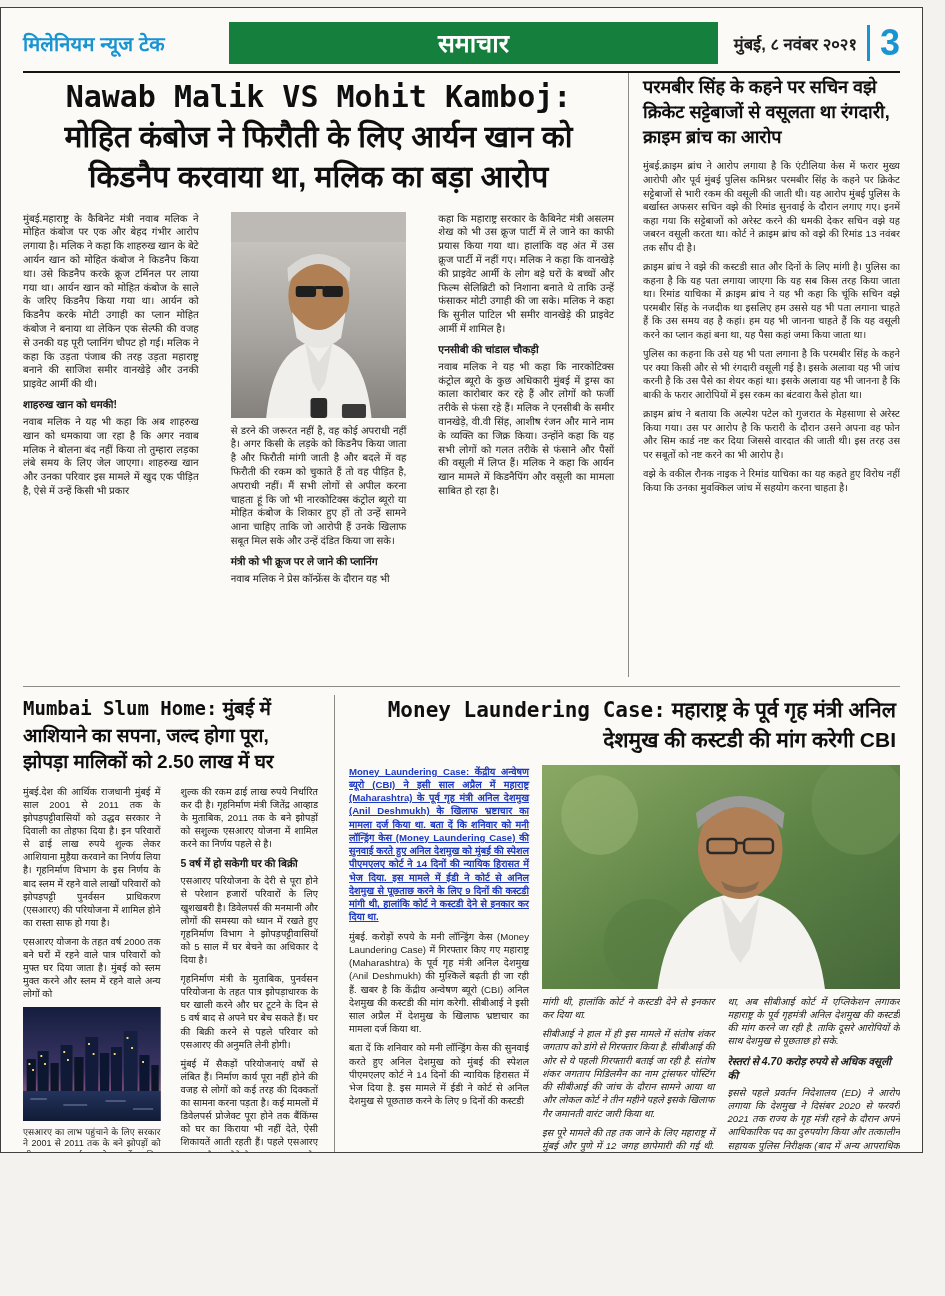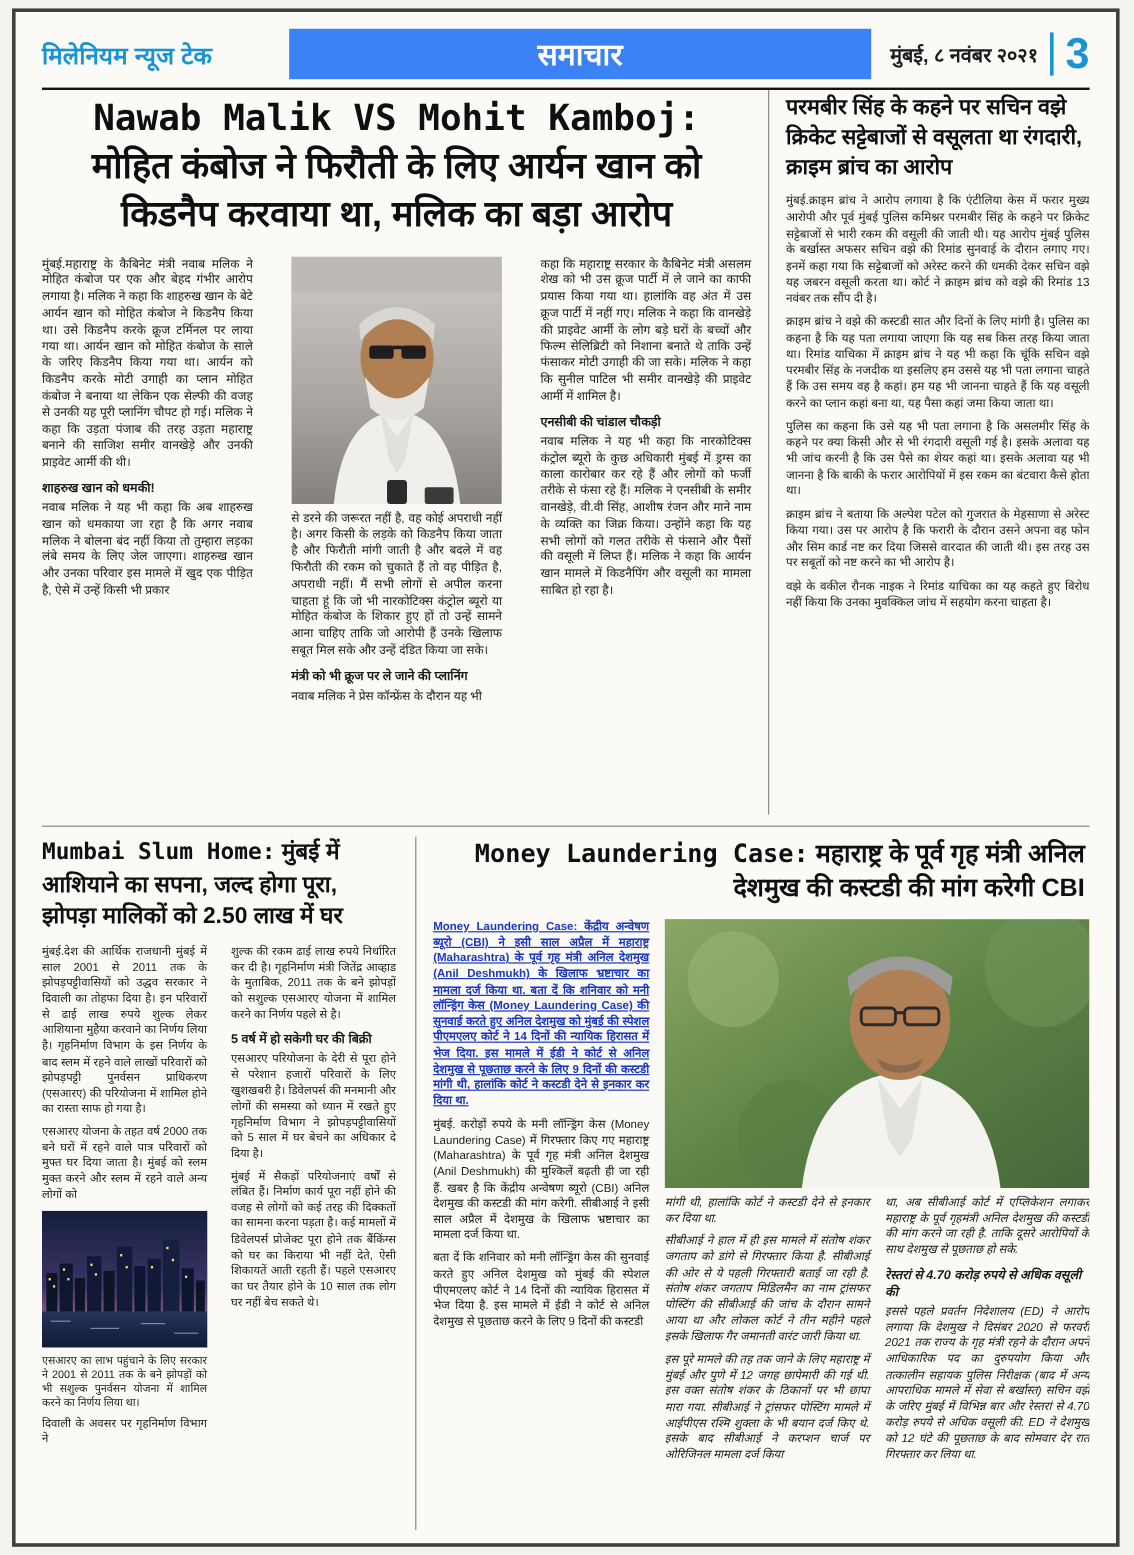--- a/index.html
+++ b/index.html
@@ -1,24 +1,24 @@
 <!DOCTYPE html>
 <html><head>
 <meta charset="utf-8">
 <style>
   * { margin:0; padding:0; box-sizing:border-box; }
   html,body { width:945px; height:1296px; }
   body { background:#e9e7e2; font-family:"Liberation Sans","DejaVu Sans",sans-serif; color:#1c1c1c; }
   .sheet { position:relative; width:945px; height:1296px; background:#f3f2ee; overflow:hidden; }
-  .frame { position:absolute; left:10px; top:7px; width:923px; height:1282px; background:#fbfaf7; border:3px solid #404040; padding:14px 22px 10px; overflow:hidden; }
+  .frame { position:absolute; left:0; top:7px; width:923px; height:1146px; background:#fbfaf7; border:1px solid #404040; padding:14px 22px 10px; overflow:hidden; }
 
   
   .masthead { display:flex; align-items:center; border-bottom:2px solid #141414; padding-bottom:7px; }
   .logo { color:#1894d2; font-weight:bold; font-size:20px; width:192px; letter-spacing:0.2px; }
-  .section-banner { flex:1; background:#3b82f6; color:#ffffff; text-align:center; font-size:25px; font-weight:bold; padding:3px 0 5px; margin:0 14px; }
+  .section-banner { flex:1; background:#15803d; color:#ffffff; text-align:center; font-size:25px; font-weight:bold; padding:3px 0 5px; margin:0 14px; }
   .dateline { font-weight:bold; font-size:16.5px; white-space:nowrap; margin:0 10px 0 2px; }
   .page-number { color:#1894d2; font-size:36px; font-weight:bold; border-left:3px solid #1894d2; padding-left:10px; line-height:1; }
 
   
   p.body { font-size:10px; line-height:1.38; text-align:justify; margin-bottom:6px; }
   h3.sub { font-size:10.5px; font-weight:bold; margin:3px 0 4px; }
   .photo { display:block; width:100%; overflow:hidden; background:#999; margin-bottom:6px; }
   .photo svg { display:block; width:100%; height:100%; }
 
   
@@ -113,21 +113,21 @@
             <h3 class="sub">एनसीबी की चांडाल चौकड़ी</h3>
             <p class="body">नवाब मलिक ने यह भी कहा कि नारकोटिक्स कंट्रोल ब्यूरो के कुछ अधिकारी मुंबई में ड्रग्स का काला कारोबार कर रहे हैं और लोगों को फर्जी तरीके से फंसा रहे हैं। मलिक ने एनसीबी के समीर वानखेड़े, वी.वी सिंह, आशीष रंजन और माने नाम के व्यक्ति का जिक्र किया। उन्होंने कहा कि यह सभी लोगों को गलत तरीके से फंसाने और पैसों की वसूली में लिप्त हैं। मलिक ने कहा कि आर्यन खान मामले में किडनैपिंग और वसूली का मामला साबित हो रहा है।</p>
           </div>
         </div>
       </article>
 
       <aside class="side-story">
         <h2 class="hl-side">परमबीर सिंह के कहने पर सचिन वझे क्रिकेट सट्टेबाजों से वसूलता था रंगदारी, क्राइम ब्रांच का आरोप</h2>
         <p class="body">मुंबई.क्राइम ब्रांच ने आरोप लगाया है कि एंटीलिया केस में फरार मुख्य आरोपी और पूर्व मुंबई पुलिस कमिश्नर परमबीर सिंह के कहने पर क्रिकेट सट्टेबाजों से भारी रकम की वसूली की जाती थी। यह आरोप मुंबई पुलिस के बर्खास्त अफसर सचिन वझे की रिमांड सुनवाई के दौरान लगाए गए। इनमें कहा गया कि सट्टेबाजों को अरेस्ट करने की धमकी देकर सचिन वझे यह जबरन वसूली करता था। कोर्ट ने क्राइम ब्रांच को वझे की रिमांड 13 नवंबर तक सौंप दी है।</p>
         <p class="body">क्राइम ब्रांच ने वझे की कस्टडी सात और दिनों के लिए मांगी है। पुलिस का कहना है कि यह पता लगाया जाएगा कि यह सब किस तरह किया जाता था। रिमांड याचिका में क्राइम ब्रांच ने यह भी कहा कि चूंकि सचिन वझे परमबीर सिंह के नजदीक था इसलिए हम उससे यह भी पता लगाना चाहते हैं कि उस समय वह है कहां। हम यह भी जानना चाहते हैं कि यह वसूली करने का प्लान कहां बना था, यह पैसा कहां जमा किया जाता था।</p>
-        <p class="body">पुलिस का कहना कि उसे यह भी पता लगाना है कि असलमीर सिंह के कहने पर क्या किसी और से भी रंगदारी वसूली गई है। इसके अलावा यह भी जांच करनी है कि उस पैसे का शेयर कहां था। इसके अलावा यह भी जानना है कि बाकी के फरार आरोपियों में इस रकम का बंटवारा कैसे होता था।</p>
+        <p class="body">पुलिस का कहना कि उसे यह भी पता लगाना है कि परमबीर सिंह के कहने पर क्या किसी और से भी रंगदारी वसूली गई है। इसके अलावा यह भी जांच करनी है कि उस पैसे का शेयर कहां था। इसके अलावा यह भी जानना है कि बाकी के फरार आरोपियों में इस रकम का बंटवारा कैसे होता था।</p>
         <p class="body">क्राइम ब्रांच ने बताया कि अल्पेश पटेल को गुजरात के मेहसाणा से अरेस्ट किया गया। उस पर आरोप है कि फरारी के दौरान उसने अपना वह फोन और सिम कार्ड नष्ट कर दिया जिससे वारदात की जाती थी। इस तरह उस पर सबूतों को नष्ट करने का भी आरोप है।</p>
         <p class="body">वझे के वकील रौनक नाइक ने रिमांड याचिका का यह कहते हुए विरोध नहीं किया कि उनका मुवक्किल जांच में सहयोग करना चाहता है।</p>
       </aside>
 
     </section>
 
     <div class="rule-h"></div>
 
     <section class="bottom">
 
@@ -186,20 +186,21 @@
                 </g>
               </svg>
             </figure>
             <p class="caption">एसआरए का लाभ पहुंचाने के लिए सरकार ने 2001 से 2011 तक के बने झोपड़ों को भी सशुल्क पुनर्वसन योजना में शामिल करने का निर्णय लिया था।</p>
             <p class="body">दिवाली के अवसर पर गृहनिर्माण विभाग ने</p>
           </div>
           <div class="col">
             <p class="body">शुल्क की रकम ढाई लाख रुपये निर्धारित कर दी है। गृहनिर्माण मंत्री जितेंद्र आव्हाड के मुताबिक, 2011 तक के बने झोपड़ों को सशुल्क एसआरए योजना में शामिल करने का निर्णय पहले से है।</p>
             <h3 class="sub">5 वर्ष में हो सकेगी घर की बिक्री</h3>
             <p class="body">एसआरए परियोजना के देरी से पूरा होने से परेशान हजारों परिवारों के लिए खुशखबरी है। डिवेलपर्स की मनमानी और लोगों की समस्या को ध्यान में रखते हुए गृहनिर्माण विभाग ने झोपड़पट्टीवासियों को 5 साल में घर बेचने का अधिकार दे दिया है।</p>
+            <p class="body">गृहनिर्माण मंत्री के मुताबिक, पुनर्वसन परियोजना के तहत पात्र झोपड़ाधारक के घर खाली करने और घर टूटने के दिन से 5 वर्ष बाद से अपने घर बेच सकते हैं। घर की बिक्री करने से पहले परिवार को एसआरए की अनुमति लेनी होगी।</p>
             <p class="body">मुंबई में सैकड़ों परियोजनाएं वर्षों से लंबित हैं। निर्माण कार्य पूरा नहीं होने की वजह से लोगों को कई तरह की दिक्कतों का सामना करना पड़ता है। कई मामलों में डिवेलपर्स प्रोजेक्ट पूरा होने तक बैंकिंग्स को घर का किराया भी नहीं देते, ऐसी शिकायतें आती रहती हैं। पहले एसआरए का घर तैयार होने के 10 साल तक लोग घर नहीं बेच सकते थे।</p>
           </div>
         </div>
       </article>
 
       <article class="cbi-story">
         <h2 class="hl-cbi"><span class="hl-en-mono">Money Laundering Case:</span><span> महाराष्ट्र के पूर्व गृह मंत्री अनिल देशमुख की कस्टडी की मांग करेगी CBI</span></h2>
         <div class="cbi-body">
           <div class="cbi-col1">
             <p class="body lead-blue">Money Laundering Case: केंद्रीय अन्वेषण ब्यूरो (CBI) ने इसी साल अप्रैल में महाराष्ट्र (Maharashtra) के पूर्व गृह मंत्री अनिल देशमुख (Anil Deshmukh) के खिलाफ भ्रष्टाचार का मामला दर्ज किया था. बता दें कि शनिवार को मनी लॉन्ड्रिंग केस (Money Laundering Case) की सुनवाई करते हुए अनिल देशमुख को मुंबई की स्पेशल पीएमएलए कोर्ट ने 14 दिनों की न्यायिक हिरासत में भेज दिया. इस मामले में ईडी ने कोर्ट से अनिल देशमुख से पूछताछ करने के लिए 9 दिनों की कस्टडी मांगी थी, हालांकि कोर्ट ने कस्टडी देने से इनकार कर दिया था.</p>

